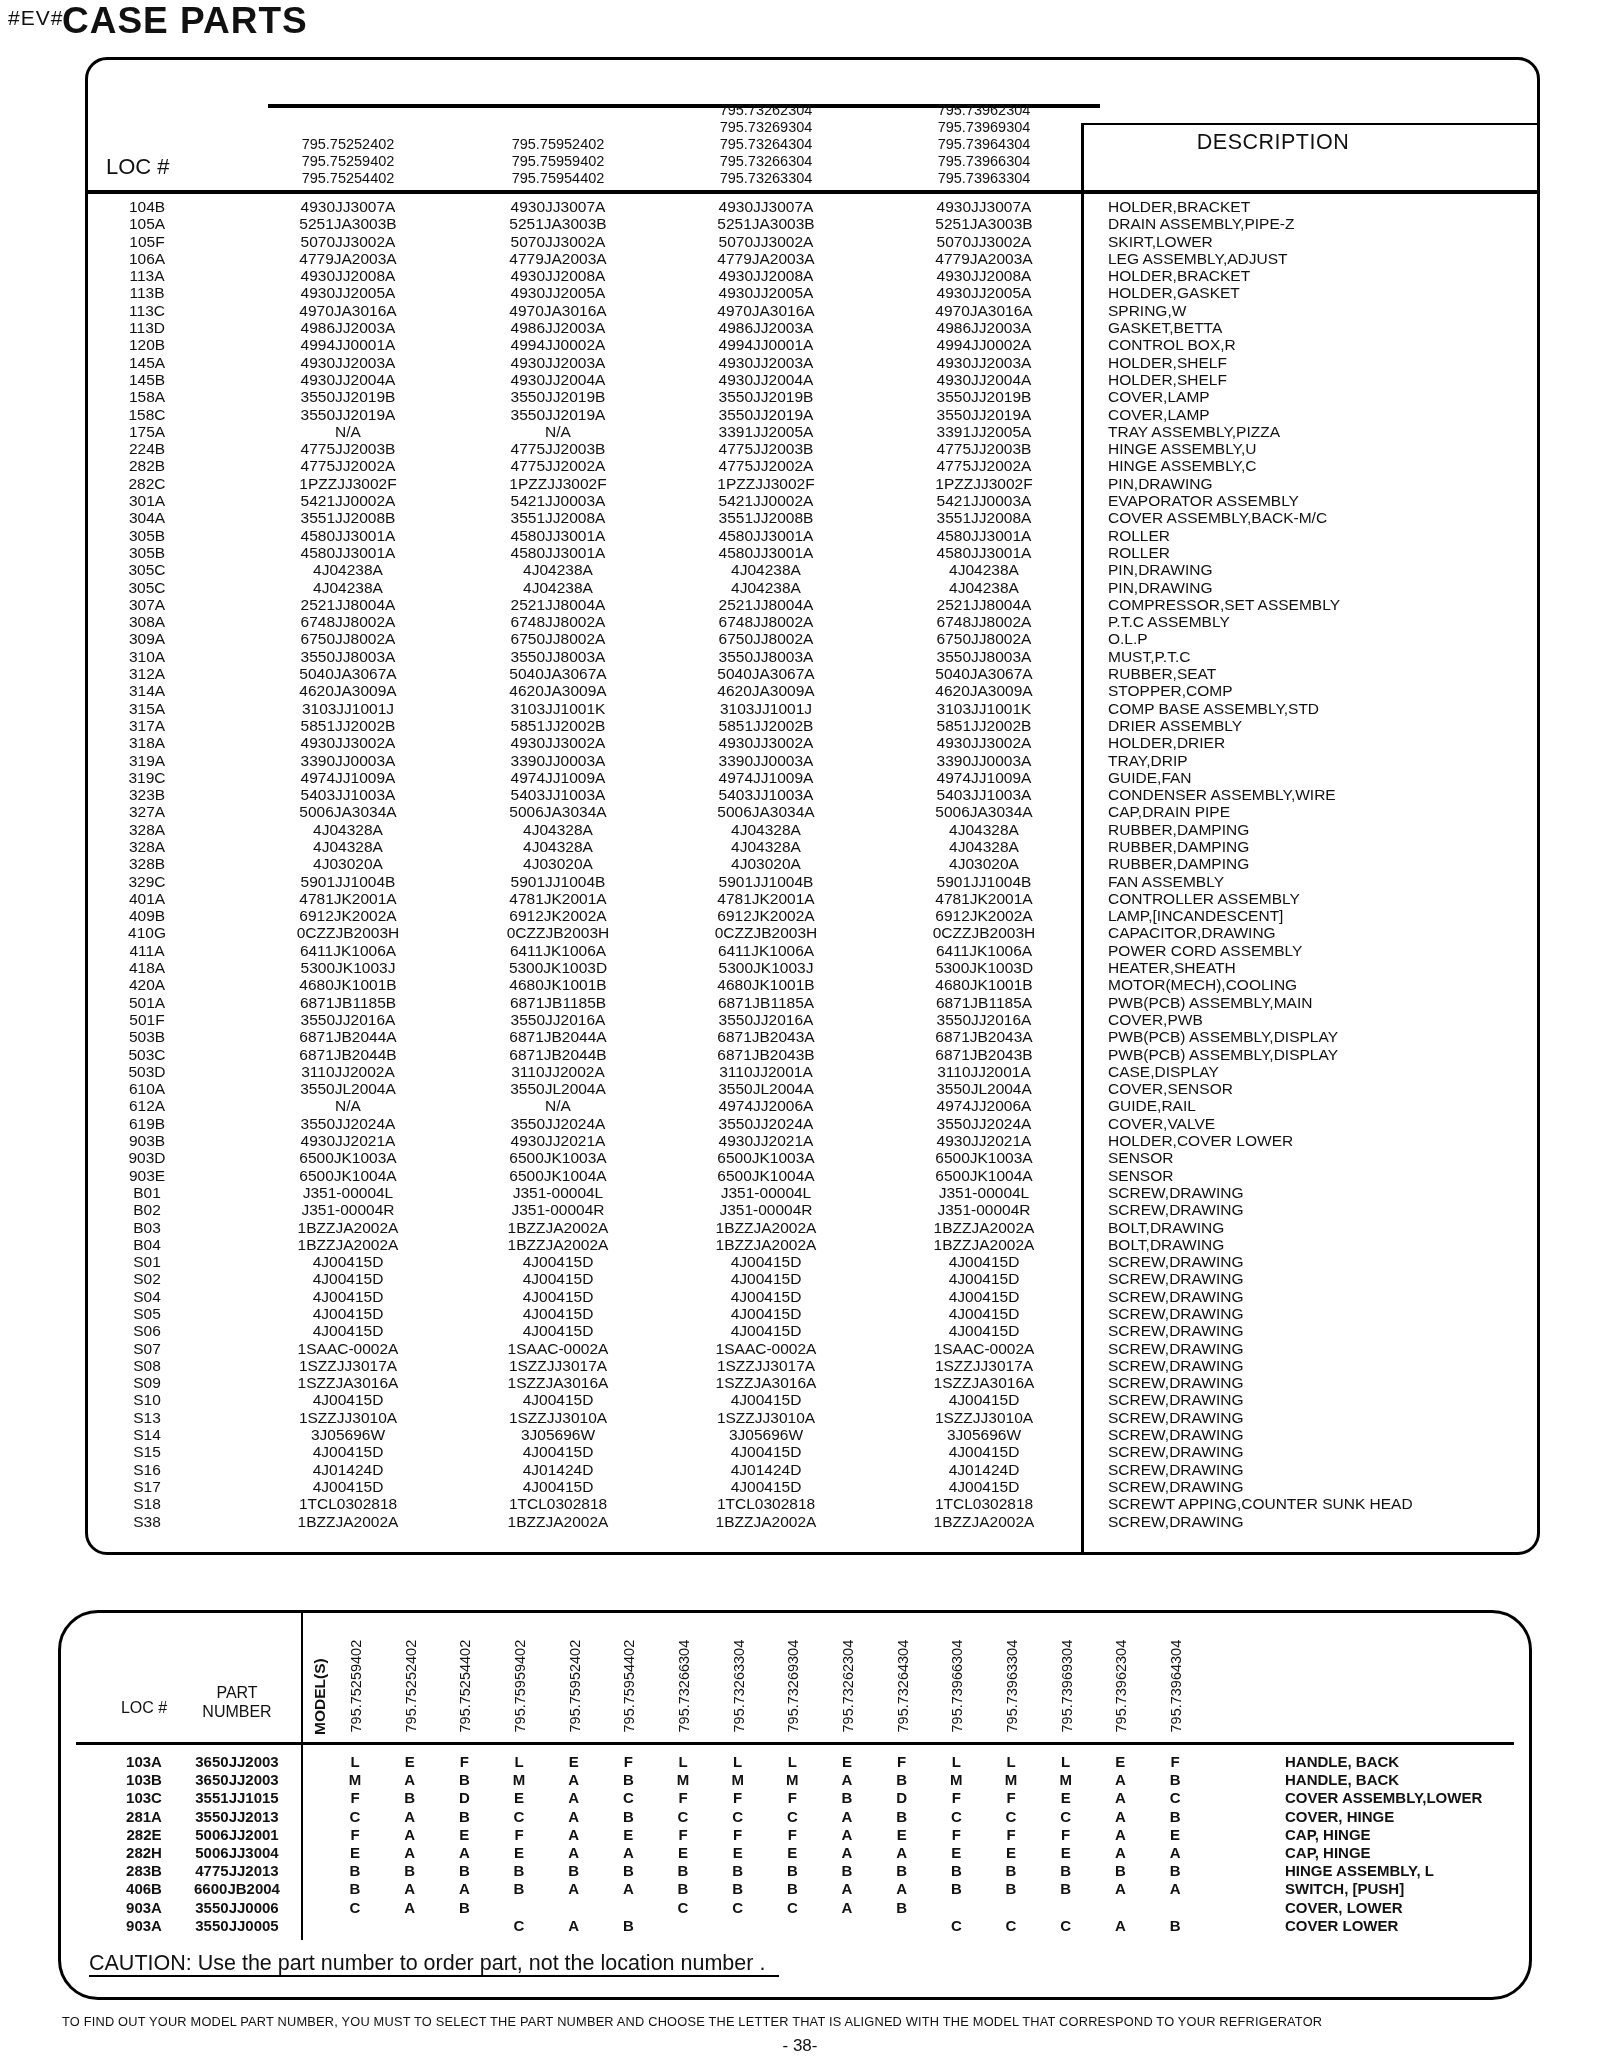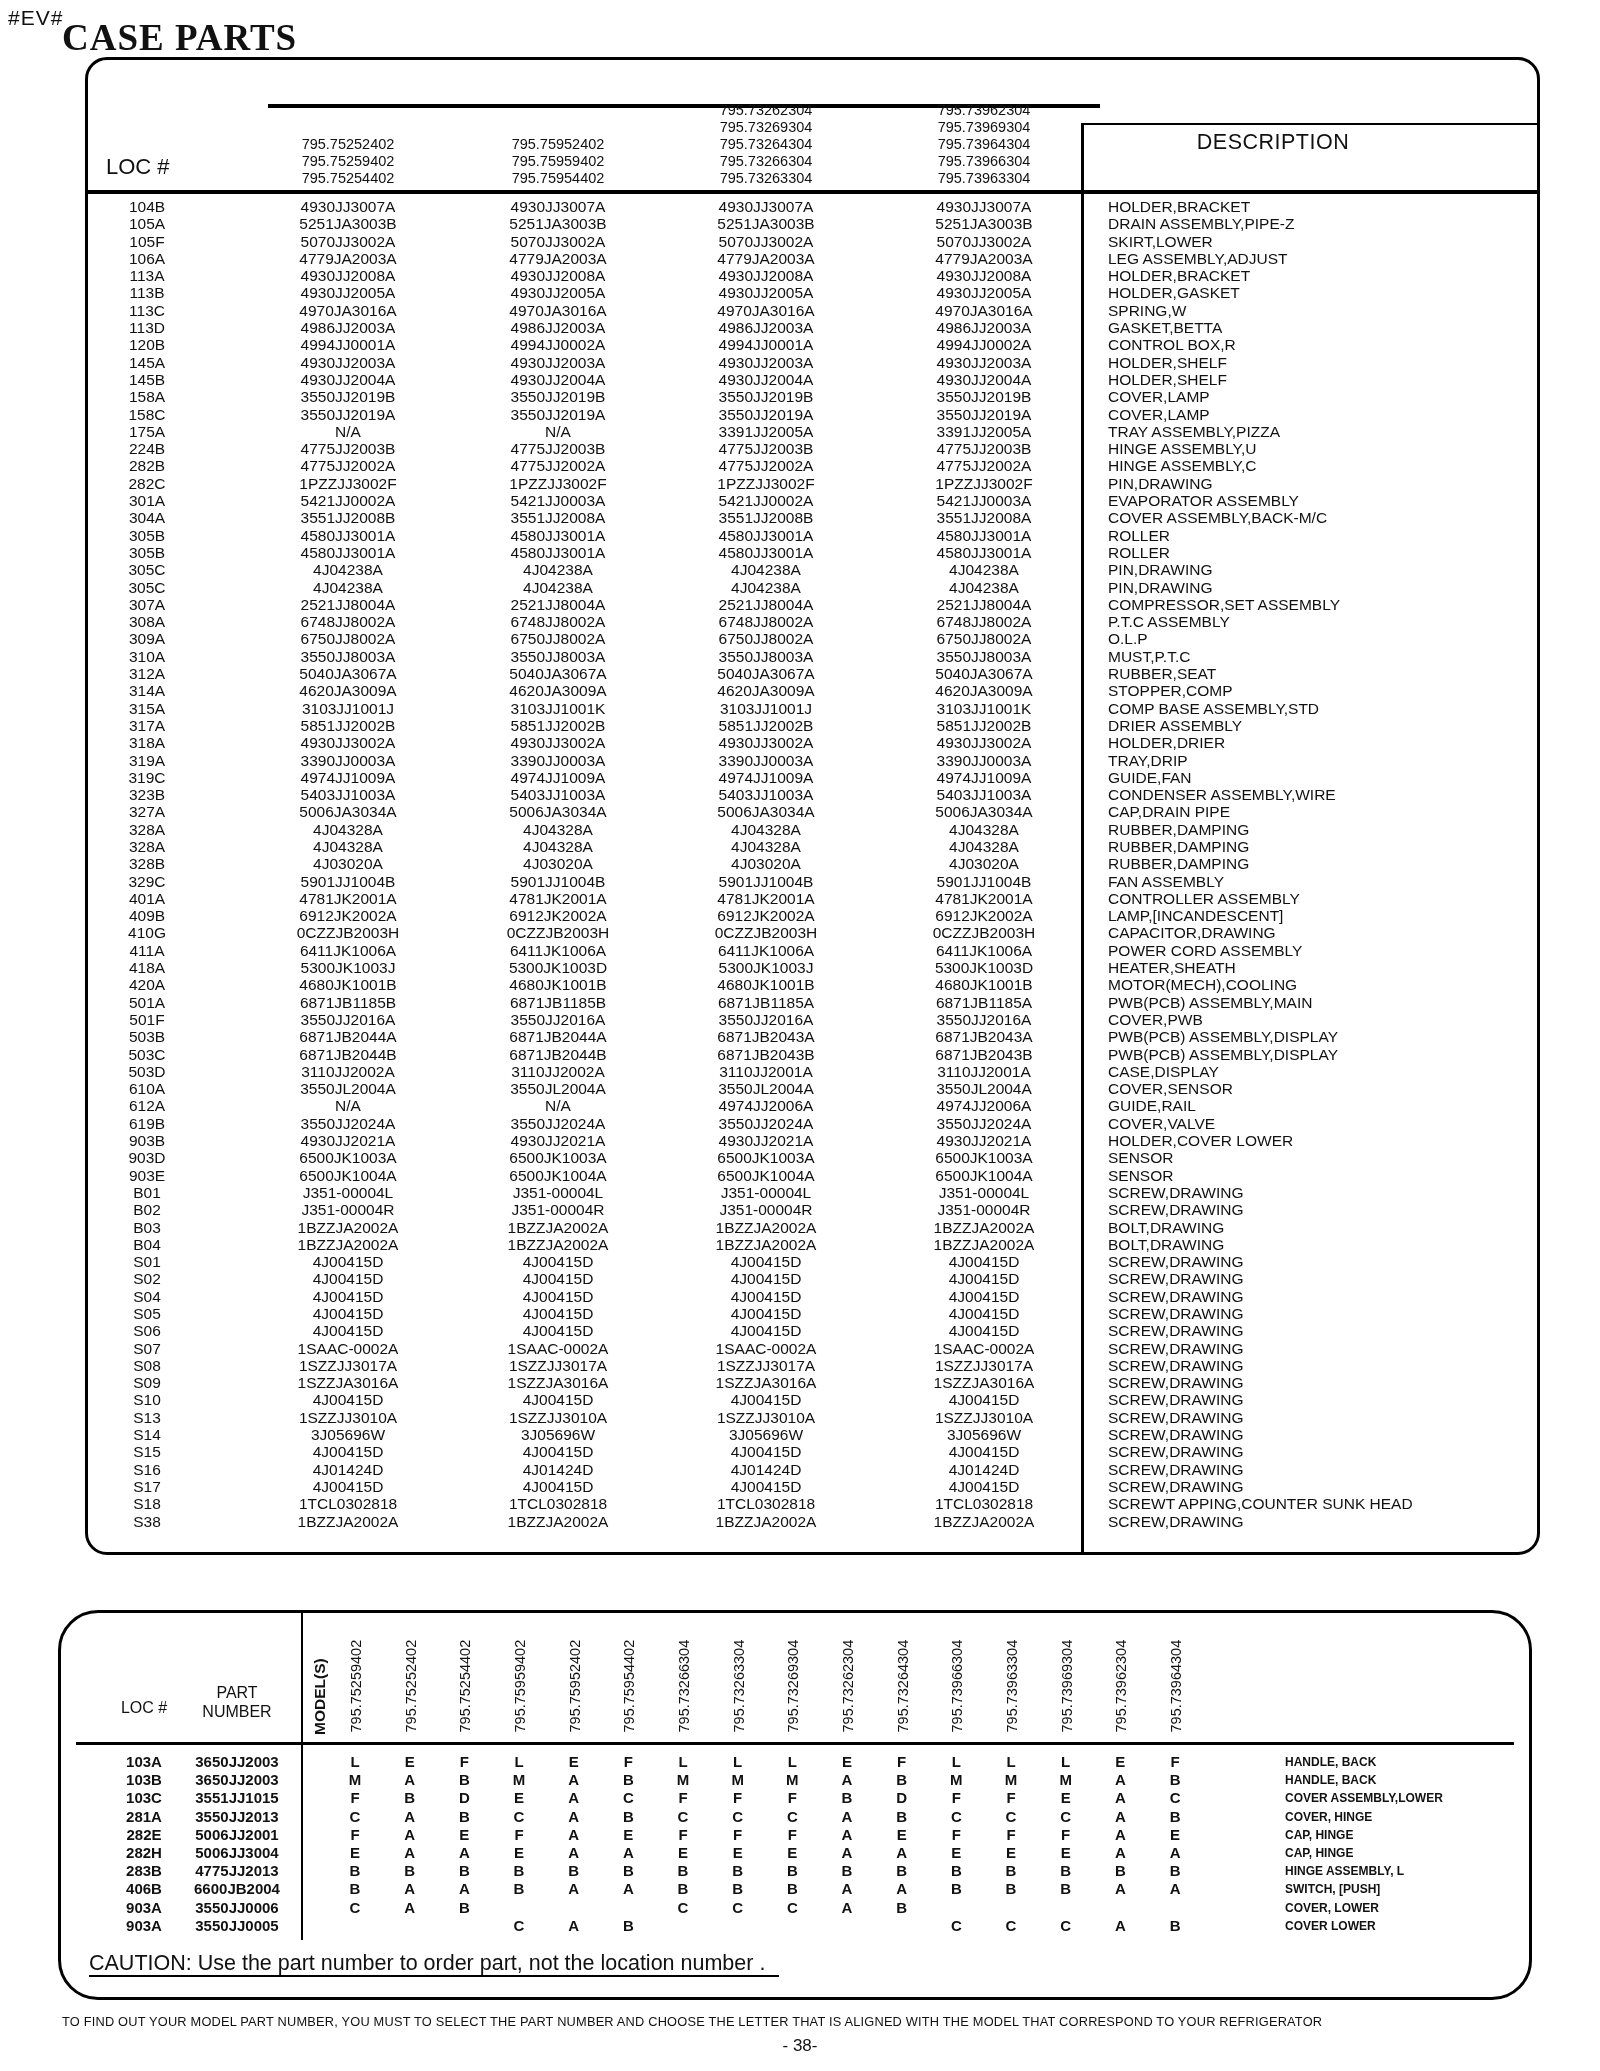--- a/index.html
+++ b/index.html
@@ -5,21 +5,21 @@
   html,body{margin:0;padding:0;}
   body{
     width:1600px;height:2071px;position:relative;
     background:#ffffff;color:#111;
     font-family:"Liberation Sans","DejaVu Sans",sans-serif;
     -webkit-font-smoothing:antialiased;
   }
   .abs{position:absolute;}
   
   #ev-tag{left:8px;top:6px;font-size:21px;letter-spacing:1px;}
-  #page-title{left:62px;top:16px;font-size:37px;font-weight:bold;letter-spacing:1px;font-family:Liberation Serif, serif;}
+  #page-title{left:62px;top:0;font-size:37px;font-weight:bold;letter-spacing:1px;}
   
   #main-box{
     left:85px;top:57px;width:1455px;height:1498px;
     border:3px solid #000;border-radius:22px;box-sizing:border-box;
   }
   #mt-title{left:180px;top:12px;width:760px;text-align:center;font-size:26px;letter-spacing:.5px;}
   #mt-title-rule{left:180px;top:44px;width:832px;height:4px;background:#000;}
   .mgroup{width:160px;text-align:center;font-size:14.5px;line-height:17px;}
   #mg0{left:180px;top:76px;}
   #mg1{left:390px;top:76px;}
@@ -49,21 +49,21 @@
   #bt-models-label{left:208px;top:64px;width:100px;height:16px;font-size:15.5px;font-weight:bold;
      transform:rotate(-90deg);text-align:left;}
   .bt-rot{height:15px;width:114px;font-size:14.5px;transform:rotate(-90deg);text-align:left;white-space:nowrap;}
   #bt-header-rule{left:15px;right:15px;top:129px;height:2.5px;background:#000;}
   #bottom-rows{left:0;top:140px;right:0;}
   .brow{position:relative;height:18.2px;font-size:15px;line-height:18.2px;white-space:nowrap;font-weight:bold;}
   .brow span{position:absolute;}
   .brow .b-loc{left:28px;width:110px;text-align:center;}
   .brow .b-part{left:120px;width:112px;text-align:center;}
   .brow .b-letter{width:40px;text-align:center;}
-  .brow .b-desc{left:1224px;font-size:12px;}
+  .brow .b-desc{left:1224px;font-size:15px;}
   #caution-line{left:28px;top:338px;font-size:21.5px;}
   #caution-line span{border-bottom:2px solid #000;padding-right:14px;}
   
   #footer-note{left:62px;top:2014px;font-size:12.8px;letter-spacing:.2px;}
   #page-number{left:0;top:2036px;width:1600px;text-align:center;font-size:17px;}
 </style>
 </head>
 <body>
 
 <div class="abs" id="ev-tag">#EV#</div>

